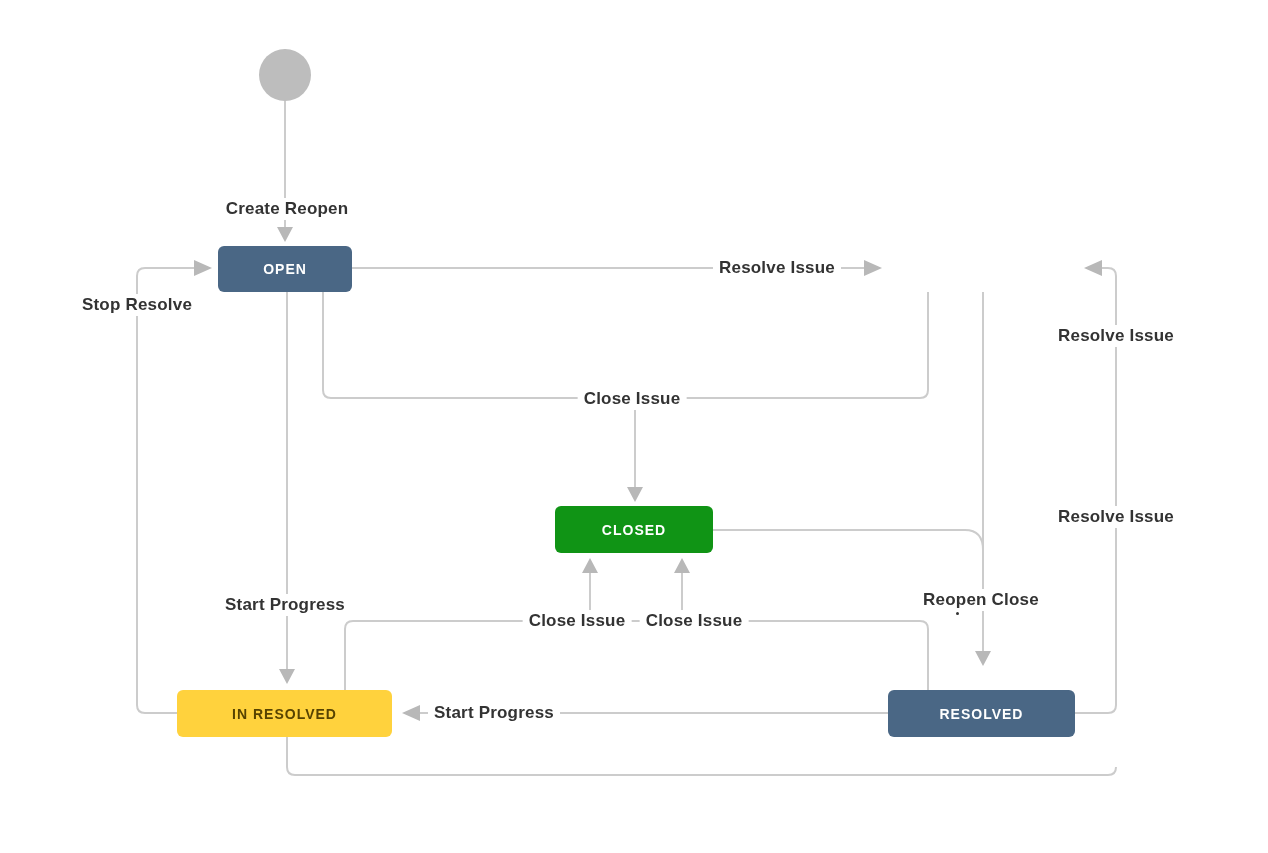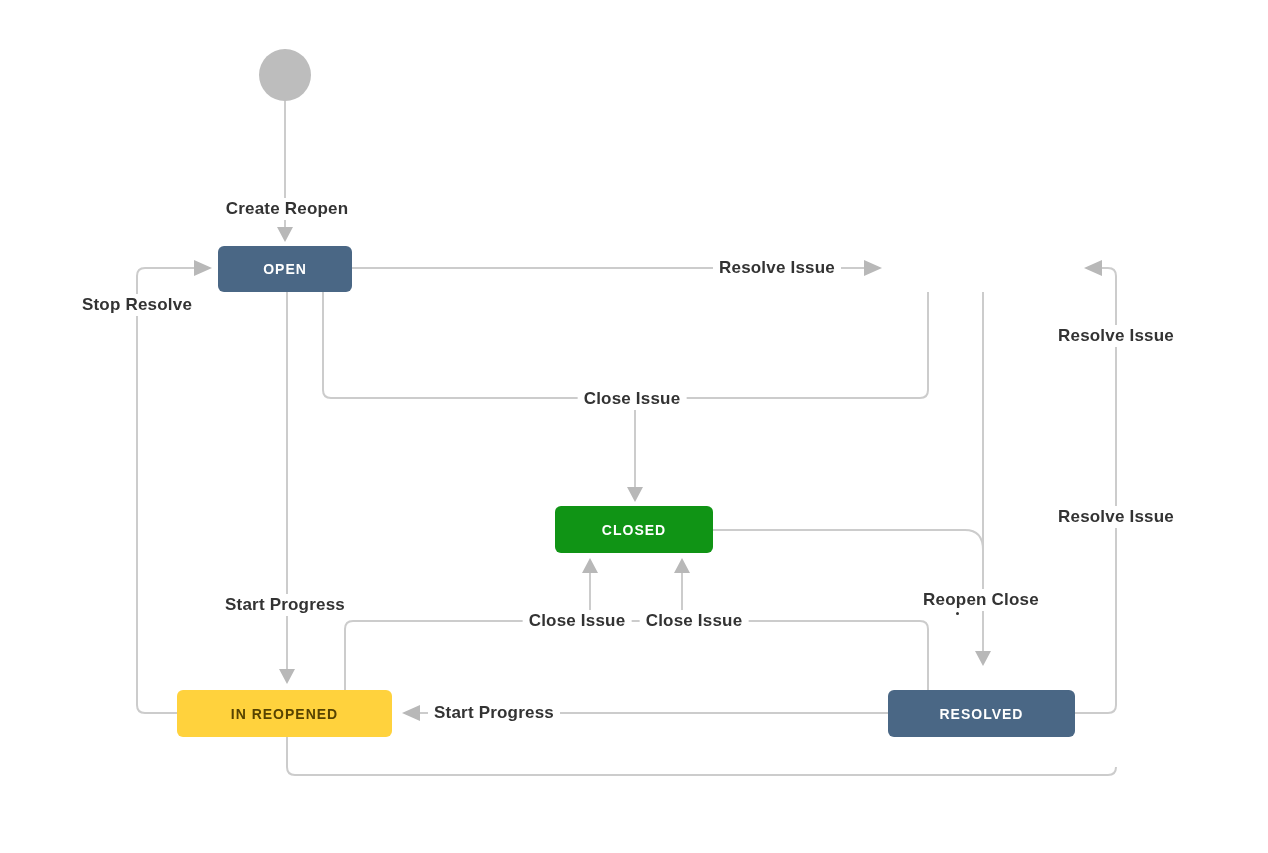--- a/index.html
+++ b/index.html
@@ -74,21 +74,21 @@
     <path class="edge" d="M287,737 L287,767 Q287,775 295,775 L1108,775 Q1116,775 1116,767"></path>
   </svg>
 
   <div class="start" style="left:259px;top:49px;width:52px;height:52px;"></div>
 
   <div class="node blue" style="left:218px;top:246px;width:134px;height:46px;">OPEN</div>
 
 
   <div class="node green" style="left:555px;top:506px;width:158px;height:47px;">CLOSED</div>
 
-  <div class="node yellow" style="left:177px;top:690px;width:215px;height:47px;">IN REOPENED</div>
+  <div class="node yellow" style="left:177px;top:690px;width:215px;height:47px;">IN RESOLVED</div>
 
   <div class="node blue" style="left:888px;top:690px;width:187px;height:47px;">RESOLVED</div>
 
   <div class="tlabel" style="left:287px;top:209px;">Create Reopen</div>
 
   <div class="tlabel" style="left:777px;top:268px;">Resolve Issue</div>
 
   <div class="tlabel" style="left:137px;top:305px;">Stop Resolve</div>
 
   <div class="tlabel" style="left:632px;top:399px;">Close Issue</div>

